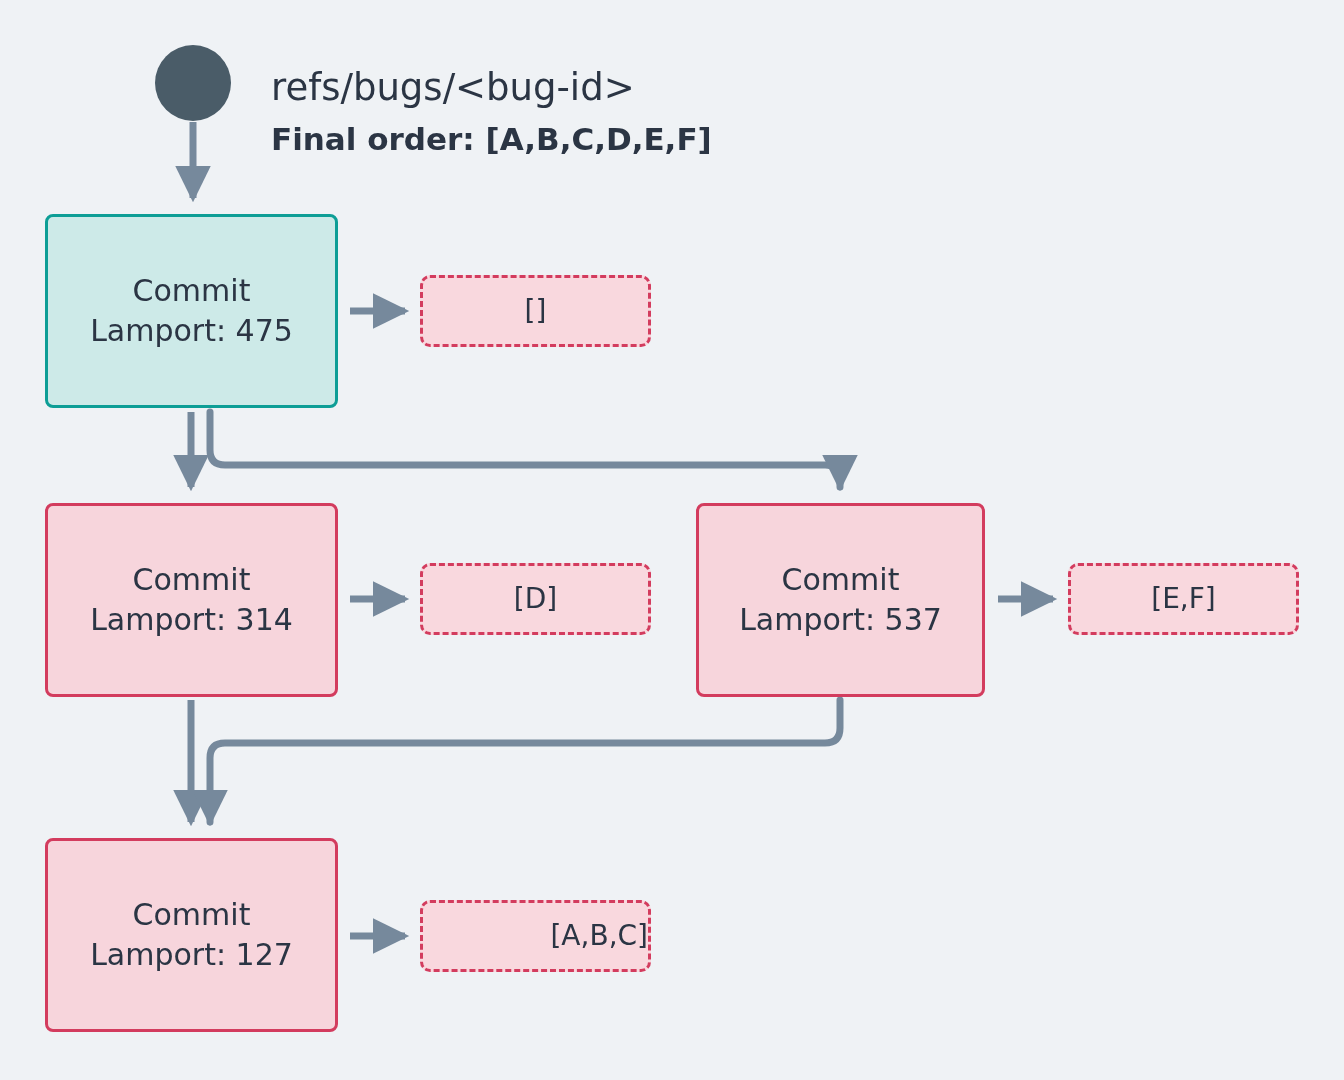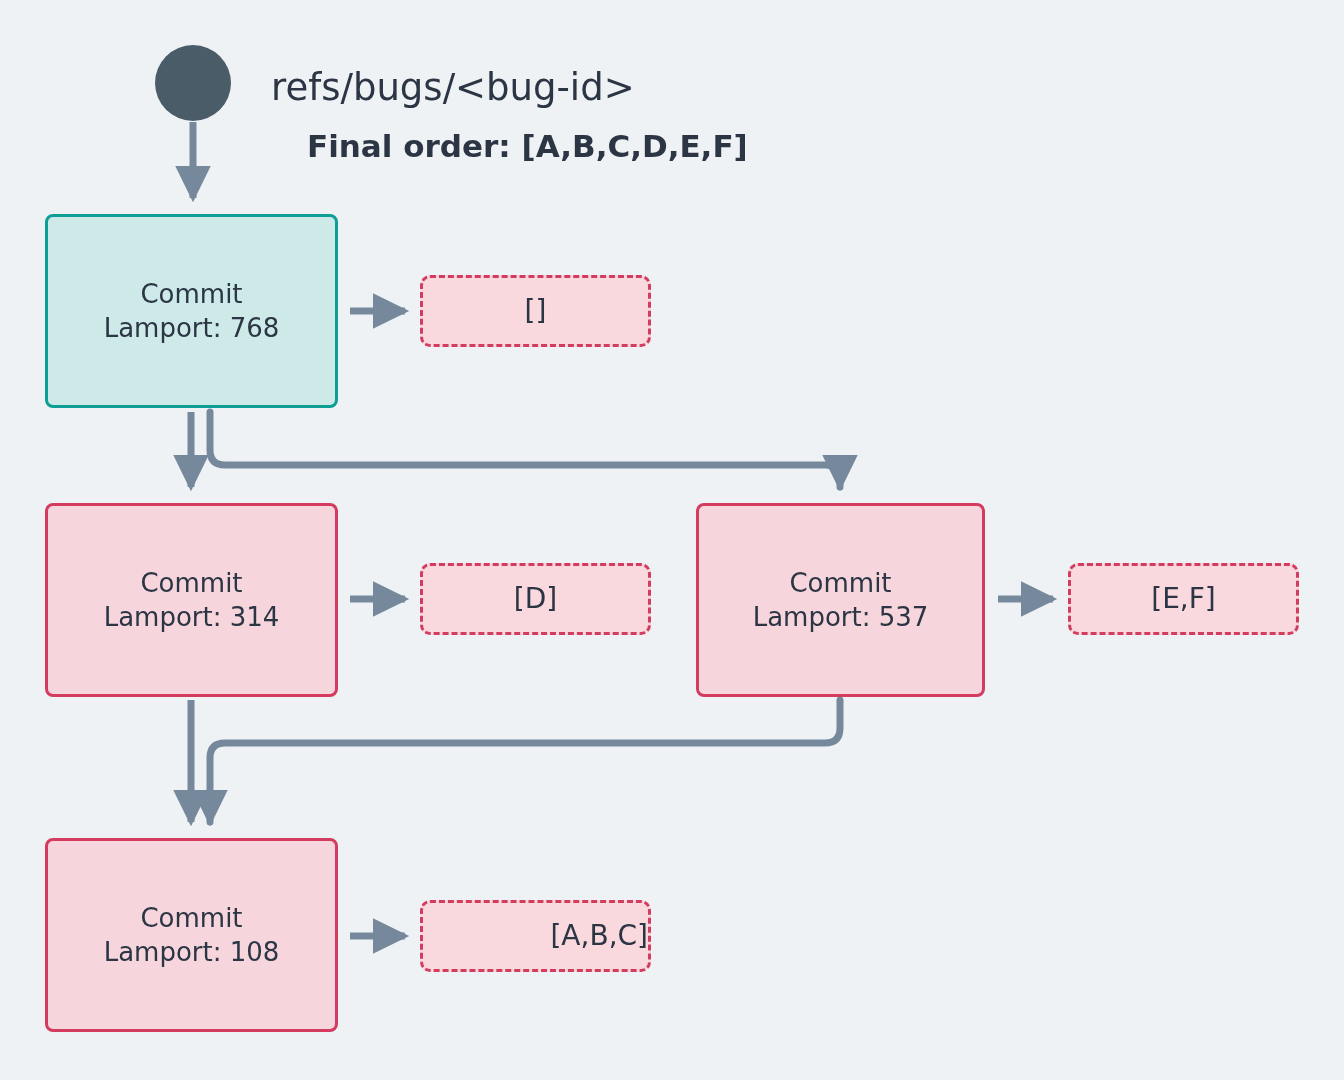--- a/index.html
+++ b/index.html
@@ -38,21 +38,21 @@
     align-items: center;
     justify-content: center;
     text-align: center;
     color: #2b3544;
     line-height: 1.32;
   }
   .commit-node {
     border-radius: 8px;
     border-style: solid;
     border-width: 3px;
-    font-size: 26px;
+    font-size: 30px;
   }
   .commit-node.teal {
     background: #cdeae8;
     border-color: #0d9e96;
   }
   .commit-node.pink {
     background: #f7d5dc;
     border-color: #d33c5e;
   }
   .tag-node {
@@ -110,40 +110,40 @@
     <path d="M191,700 L191,822" fill="none" stroke="#76899c" stroke-width="7" marker-end="url(#arrowhead)"></path>
 
     <path d="M840,700 L840,728 Q840,743 825,743 L225,743 Q210,743 210,758 L210,822" fill="none" stroke="#76899c" stroke-width="7" stroke-linecap="round" marker-end="url(#arrowhead)"></path>
 
     <path d="M350,936 L405,936" fill="none" stroke="#76899c" stroke-width="7" marker-end="url(#arrowhead)"></path>
   </svg>
 
   <div class="start-dot" style="left:155px; top:45px; width:76px; height:76px;"></div>
 
   <div class="caption ref" style="left:271px; top:66px;">refs/bugs/&lt;bug-id&gt;</div>
-  <div class="caption order" style="left:271px; top:128px;margin-left:36px;">Final order: [A,B,C,D,E,F]</div>
+  <div class="caption order" style="left:271px; top:121px;">Final order: [A,B,C,D,E,F]</div>
 
   <div class="node commit-node teal" style="left:45px; top:214px; width:293px; height:194px;">
     <span class="node-line">Commit</span>
-    <span class="node-line">Lamport: 768</span>
+    <span class="node-line">Lamport: 475</span>
   </div>
 
   <div class="node commit-node pink" style="left:45px; top:503px; width:293px; height:194px;">
     <span class="node-line">Commit</span>
     <span class="node-line">Lamport: 314</span>
   </div>
 
   <div class="node commit-node pink" style="left:696px; top:503px; width:289px; height:194px;">
     <span class="node-line">Commit</span>
     <span class="node-line">Lamport: 537</span>
   </div>
 
   <div class="node commit-node pink" style="left:45px; top:838px; width:293px; height:194px;">
     <span class="node-line">Commit</span>
-    <span class="node-line">Lamport: 108</span>
+    <span class="node-line">Lamport: 127</span>
   </div>
 
   <div class="node tag-node" style="left:420px; top:275px; width:231px; height:72px;">
     <span class="node-line">[]</span>
   </div>
 
   <div class="node tag-node" style="left:420px; top:563px; width:231px; height:72px;">
     <span class="node-line">[D]</span>
   </div>
 

